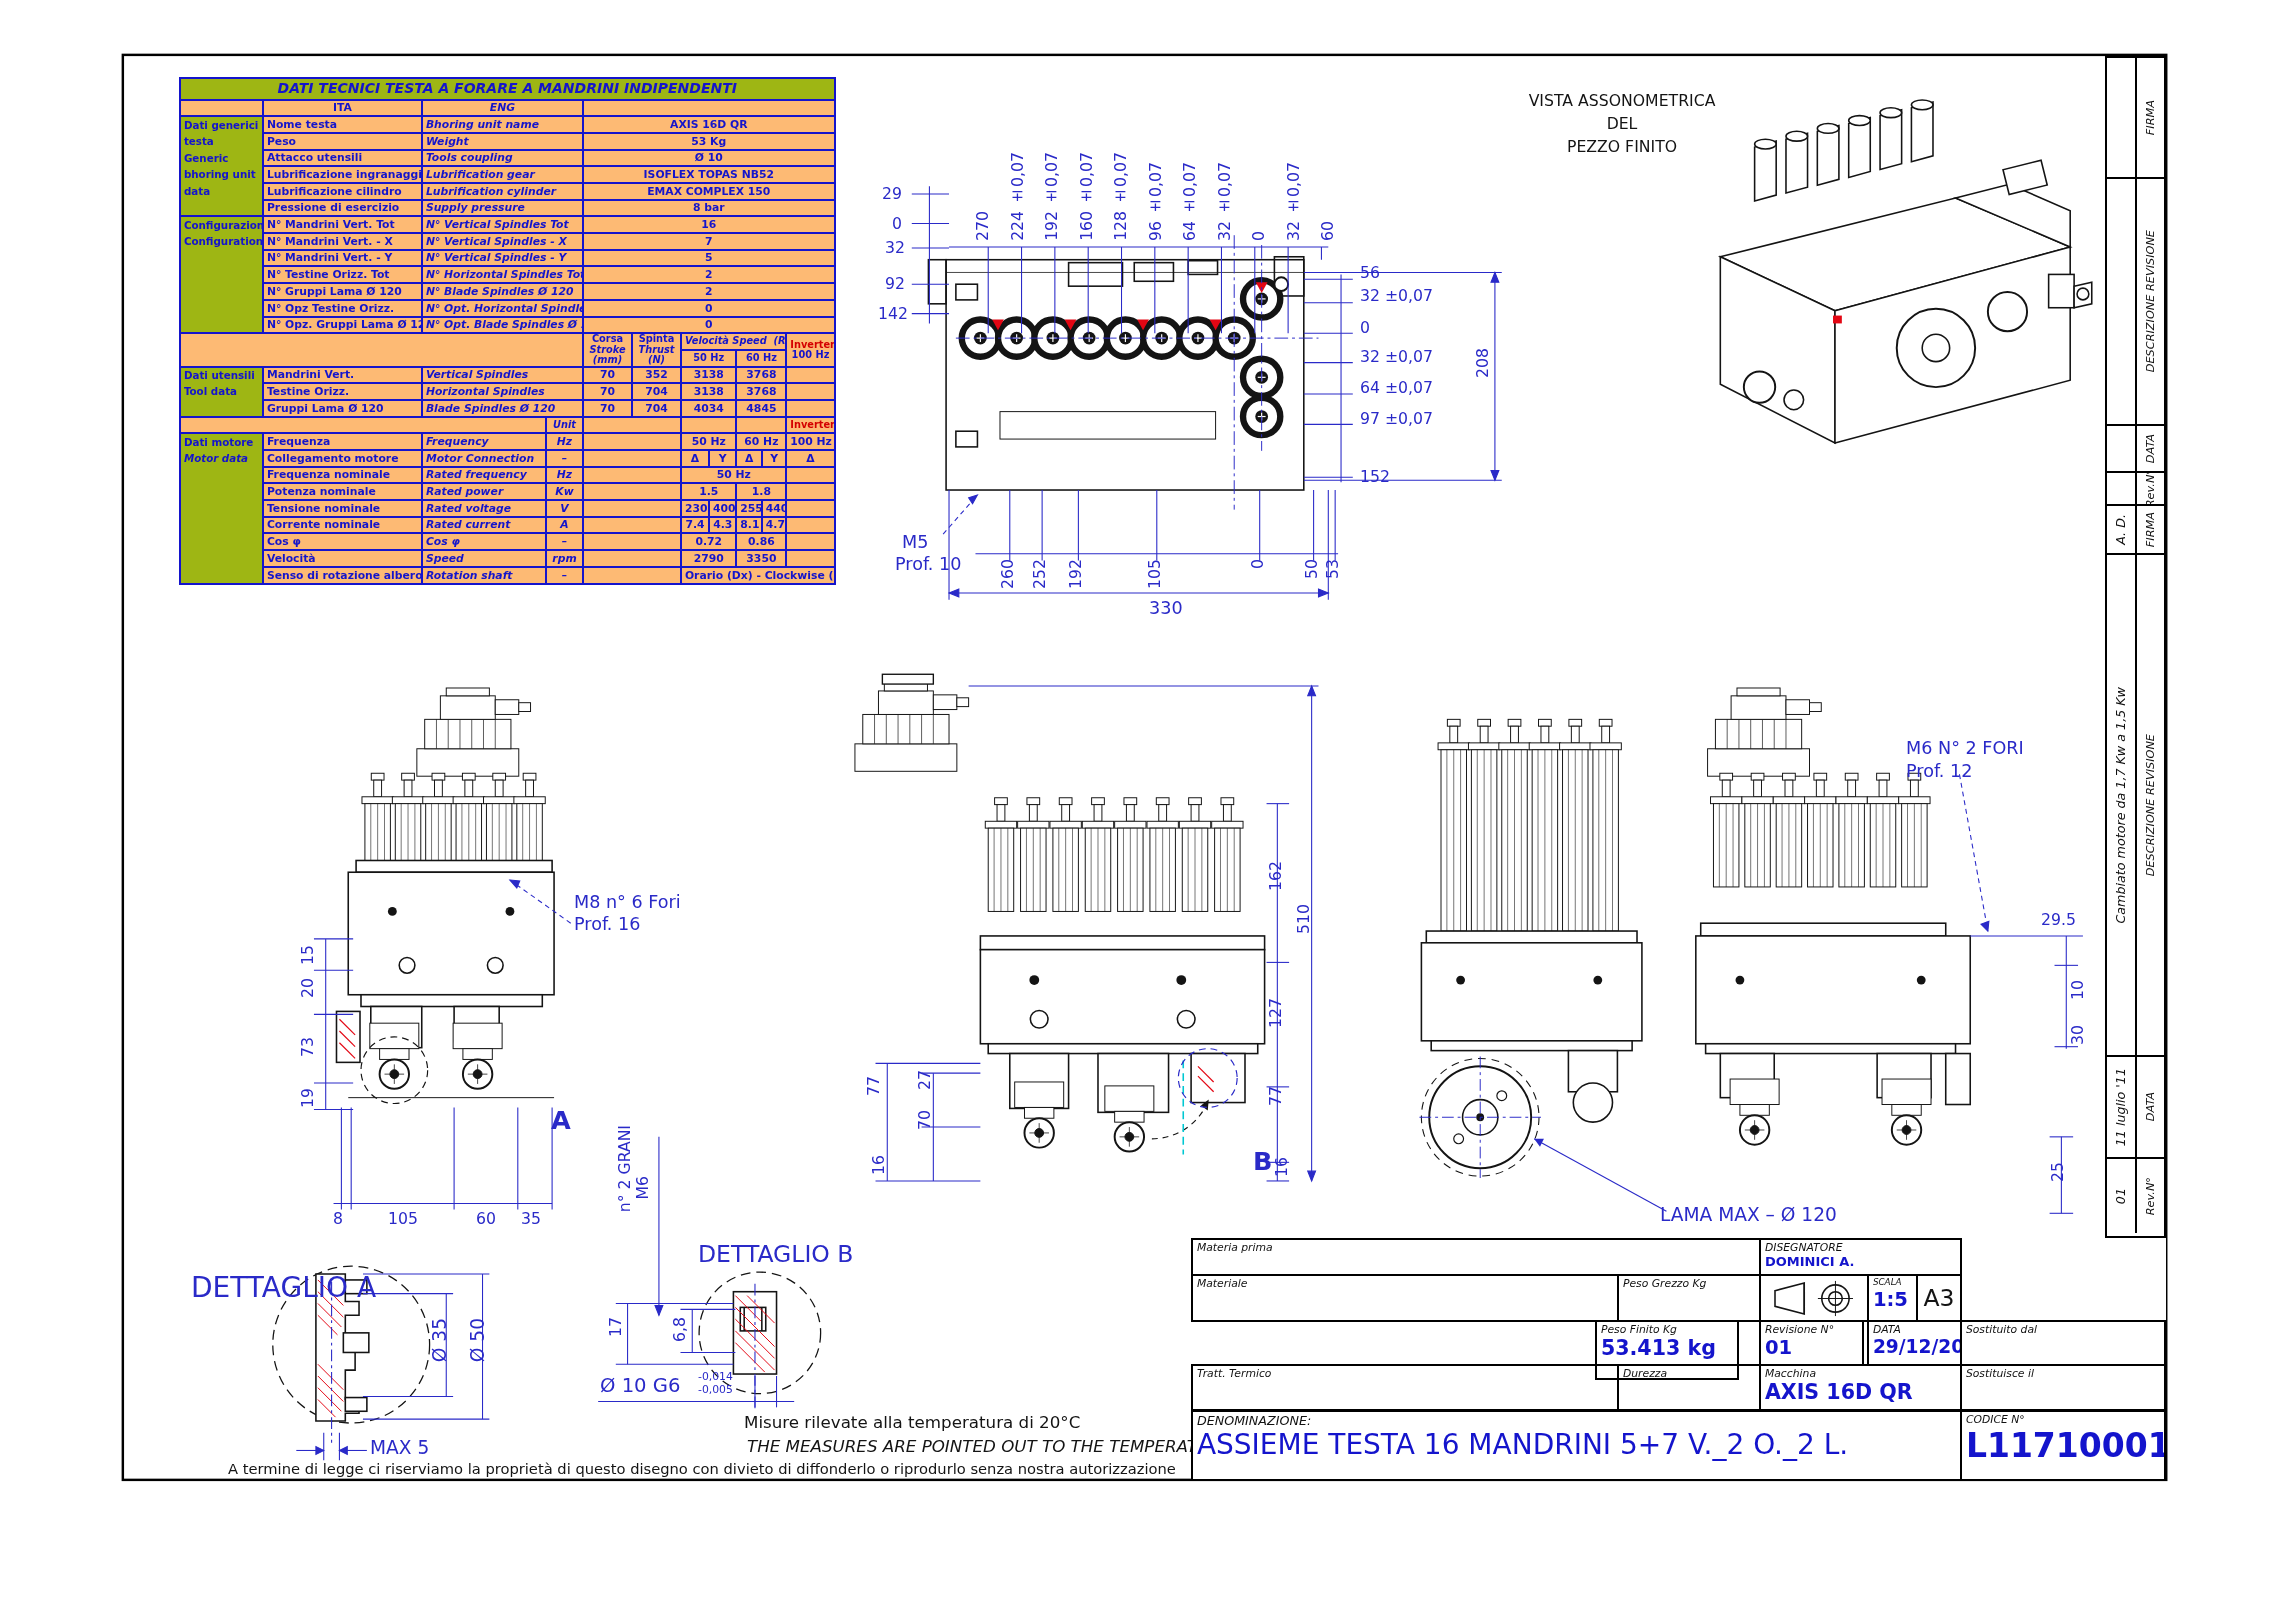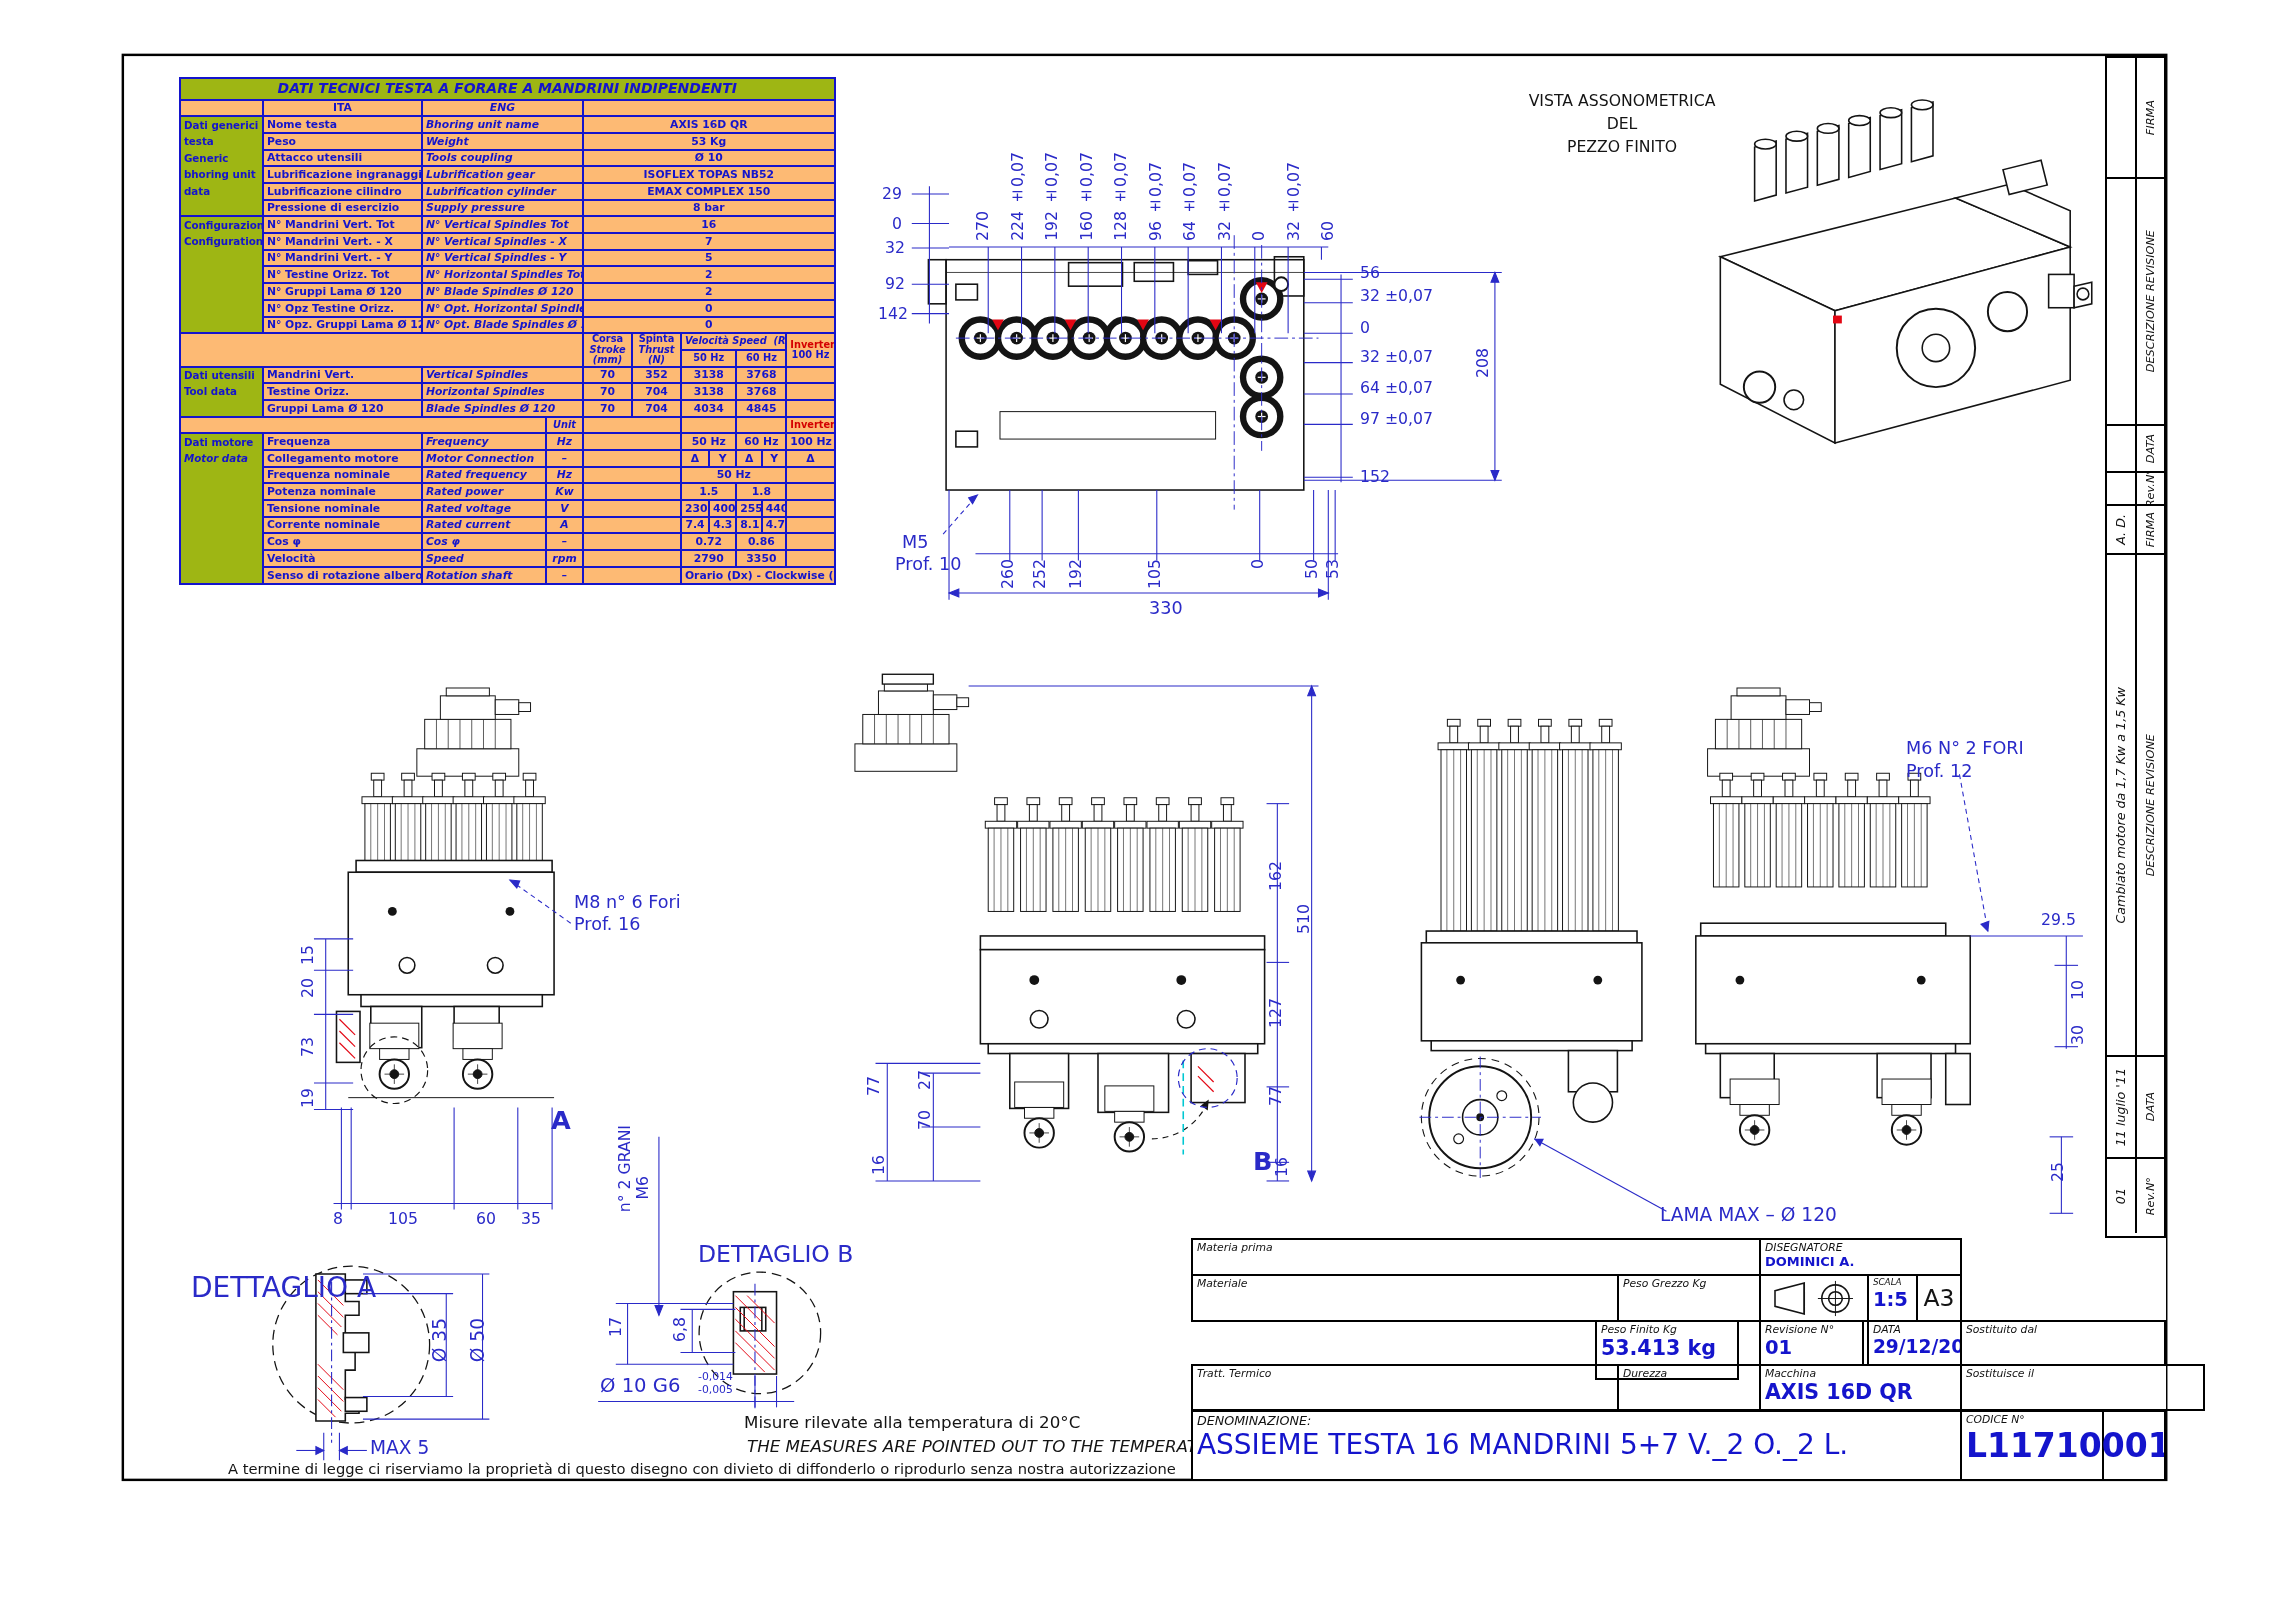--- a/index.html
+++ b/index.html
@@ -926,24 +926,24 @@
   <div class="tcell" style="left:0;top:126px;width:428px;height:47px">
     <span class="tag">Tratt. Termico</span>
   </div>
   <div class="tcell" style="left:426px;top:126px;width:144px;height:47px">
     <span class="tag">Durezza</span>
   </div>
   <div class="tcell" style="left:568px;top:126px;width:203px;height:47px">
     <span class="tag">Macchina</span>
     <span class="val" style="font-size:20.6px">AXIS 16D QR</span>
   </div>
-  <div class="tcell" style="left:769px;top:126px;width:245px;height:47px">
+  <div class="tcell" style="left:769px;top:126px;width:206px;height:47px">
     <span class="tag">Sostituisce il</span>
   </div>
-  <div class="tcell" style="left:0;top:172px;width:913px;height:71px">
+  <div class="tcell" style="left:0;top:172px;width:771px;height:71px">
     <span class="tag" style="font-size:12.7px">DENOMINAZIONE:</span>
     <span class="val" style="font-size:28px;font-weight:normal">ASSIEME TESTA 16 MANDRINI 5+7 V._2 O._2 L.</span>
   </div>
   <div class="tcell" style="left:769px;top:172px;width:206px;height:71px">
     <span class="tag">CODICE N°</span>
     <span class="val" style="font-size:33px">L11710001</span>
   </div>
 </div>
 
 

